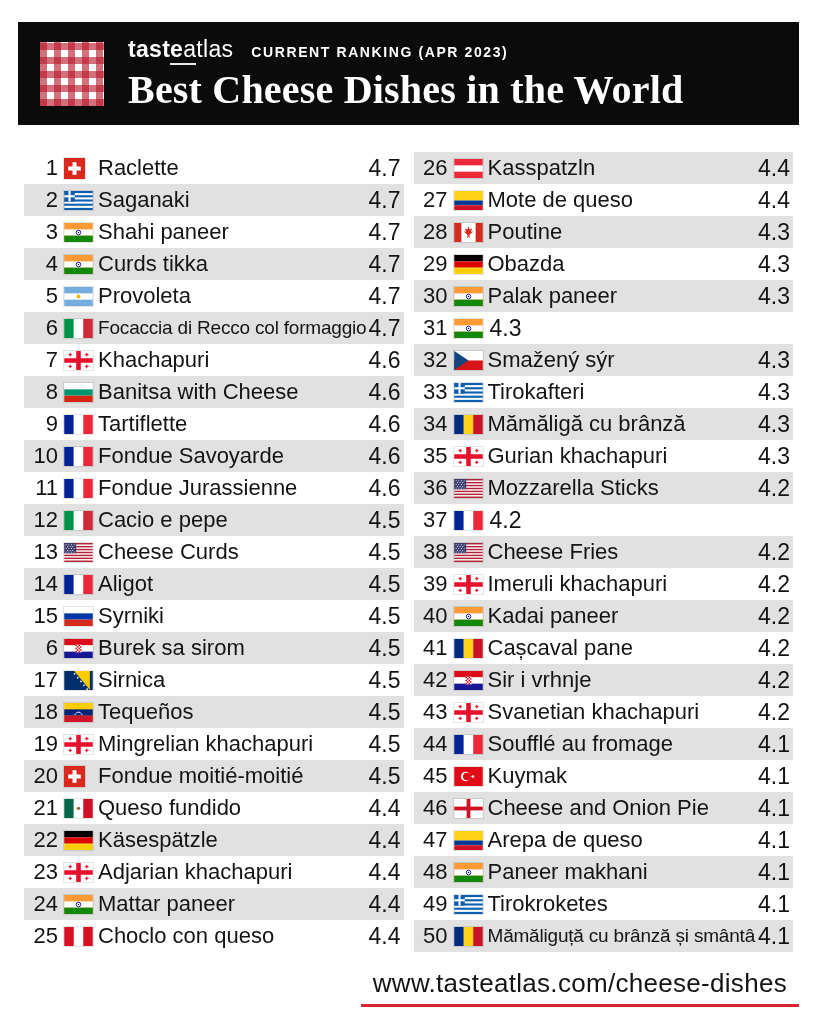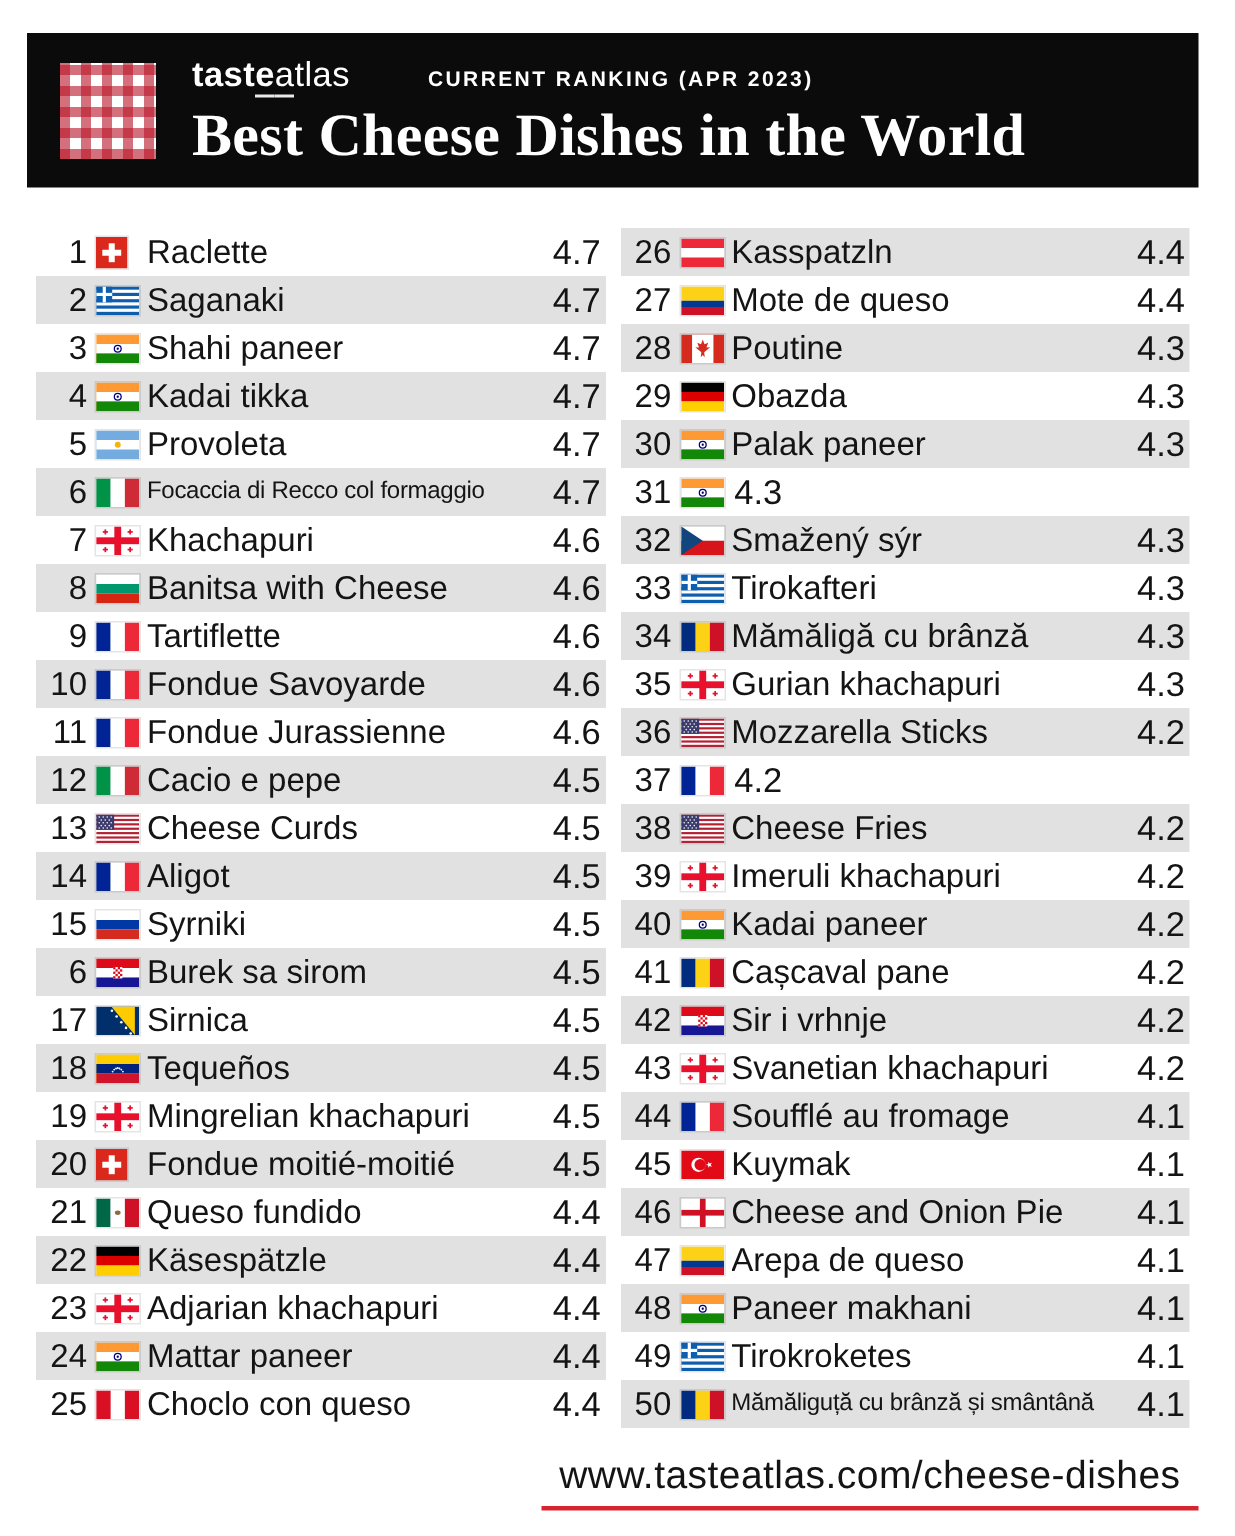--- a/index.html
+++ b/index.html
@@ -26,36 +26,36 @@
     background-image:
       repeating-linear-gradient(90deg, rgba(186,24,44,.62) 0 7px, rgba(255,255,255,0) 7px 14px),
       repeating-linear-gradient(0deg, rgba(186,24,44,.62) 0 7px, rgba(255,255,255,0) 7px 14px);
   }
   .header-text{display:flex;flex-direction:column;min-width:0;}
   .brand-line{display:flex;align-items:baseline;gap:18px;}
   .brand{color:#fff;font-size:23px;letter-spacing:.3px;white-space:nowrap;}
   .brand .bold{font-weight:700;}
   .brand .light{font-weight:400;}
   .brand .u{border-bottom:2px solid #e9e9e9;padding-bottom:1px;}
-  .ranking-label{color:#fff;font-size:14px;font-weight:700;letter-spacing:1.6px;white-space:nowrap;margin-left:34px;}
+  .ranking-label{color:#fff;font-size:14px;font-weight:700;letter-spacing:1.6px;white-space:nowrap;}
   .title{
     color:#fff;font-family:"Liberation Serif",serif;font-weight:700;
     font-size:40px;line-height:1.05;margin:6px 0 0;white-space:nowrap;letter-spacing:.2px;
   }
 
   
   .list{display:flex;gap:10px;margin-top:27px;padding:0 6px;}
   .col{flex:1 1 0;min-width:0;}
   .row{display:flex;align-items:center;height:32px;font-size:22px;line-height:32px;padding-right:3px;}
   .row.alt{background:var(--row-highlight);}
   .rank{flex:none;width:34px;text-align:right;margin-right:6px;}
   .flag{flex:none;width:30px;height:22px;margin-right:4px;display:flex;align-items:center;justify-content:flex-start;}
   .flag svg{display:block;outline:1px solid rgba(0,0,0,.10);}
   .dish{flex:1 1 auto;min-width:0;white-space:nowrap;overflow:hidden;}
-  .dish.long{font-size:16px;letter-spacing:-.2px;}
+  .dish.long{font-size:19px;letter-spacing:-.2px;text-align:center;}
   .rating{flex:none;margin-left:2px;font-size:23px;}
 
   
   .footer{text-align:right;margin-top:16px;}
   .footer-url{
     display:inline-block;font-size:26px;color:var(--text);text-decoration:none;
     border-bottom:3px solid var(--accent-red);padding:0 12px 5px;letter-spacing:.3px;
   }
 </style>
 </head>
@@ -123,21 +123,21 @@
     <span class="rank">4</span>
     <span class="flag">
             <svg viewBox="0 0 30 20" width="29" height="19">
               <rect width="30" height="20" fill="#ff9933"></rect>
               <rect y="6.67" width="30" height="6.67" fill="#fff"></rect>
               <rect y="13.33" width="30" height="6.67" fill="#138808"></rect>
               <circle cx="15" cy="10" r="2.4" fill="none" stroke="#000080" stroke-width="0.9"></circle>
               <circle cx="15" cy="10" r="0.8" fill="#000080"></circle>
             </svg>
           </span>
-    <span class="dish">Kadai tikka</span>
+    <span class="dish">Curds tikka</span>
     <span class="rating">4.7</span>
   </div>
         <div class="row">
     <span class="rank">5</span>
     <span class="flag">
             <svg viewBox="0 0 30 20" width="29" height="19">
               <rect width="30" height="20" fill="#74acdf"></rect>
               <rect y="6.67" width="30" height="6.67" fill="#fff"></rect>
               <circle cx="15" cy="10" r="2.1" fill="#f6b40e"></circle>
             </svg>

